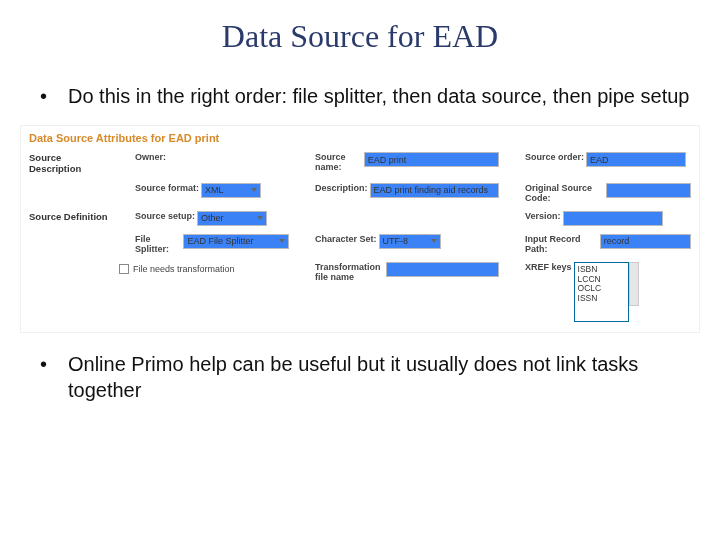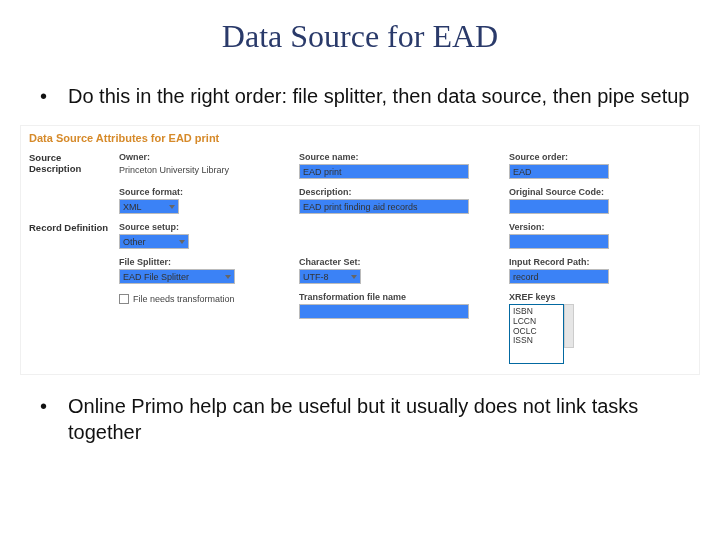--- a/index.html
+++ b/index.html
@@ -66,22 +66,23 @@
     align-items: start;
   }
   .section-label {
     font-weight: bold;
     font-size: 9.5px;
     color: #333;
     line-height: 1.2;
   }
   .field {
     display: flex;
-    flex-direction: column;
+    flex-direction: row;
     gap: 2px;
+    margin-left: 16px;
   }
   .flabel {
     font-size: 9px;
     color: #444;
     font-weight: bold;
   }
   .finput {
     border: 1px solid #bbb;
     background: #3b82f6;
     height: 15px;
@@ -156,21 +157,20 @@
   </ul>
 
   <div class="form-shot">
     <div class="fs-title">Data Source Attributes for EAD print</div>
 
     <div class="fs-grid">
 
       <div class="section-label">Source Description</div>
       <div class="field">
         <div class="flabel">Owner:</div>
-        <div class="fstatic">Princeton University Library</div>
       </div>
       <div class="field">
         <div class="flabel">Source name:</div>
         <div class="finput long">EAD print</div>
       </div>
       <div class="field">
         <div class="flabel">Source order:</div>
         <div class="finput short">EAD</div>
       </div>
 
@@ -181,21 +181,21 @@
       </div>
       <div class="field">
         <div class="flabel">Description:</div>
         <div class="finput long">EAD print finding aid records</div>
       </div>
       <div class="field">
         <div class="flabel">Original Source Code:</div>
         <div class="finput short"></div>
       </div>
 
-      <div class="section-label">Record Definition</div>
+      <div class="section-label">Source Definition</div>
       <div class="field">
         <div class="flabel">Source setup:</div>
         <div class="finput sel" style="width:70px">Other</div>
       </div>
       <div></div>
       <div class="field">
         <div class="flabel">Version:</div>
         <div class="finput short"></div>
       </div>
 

